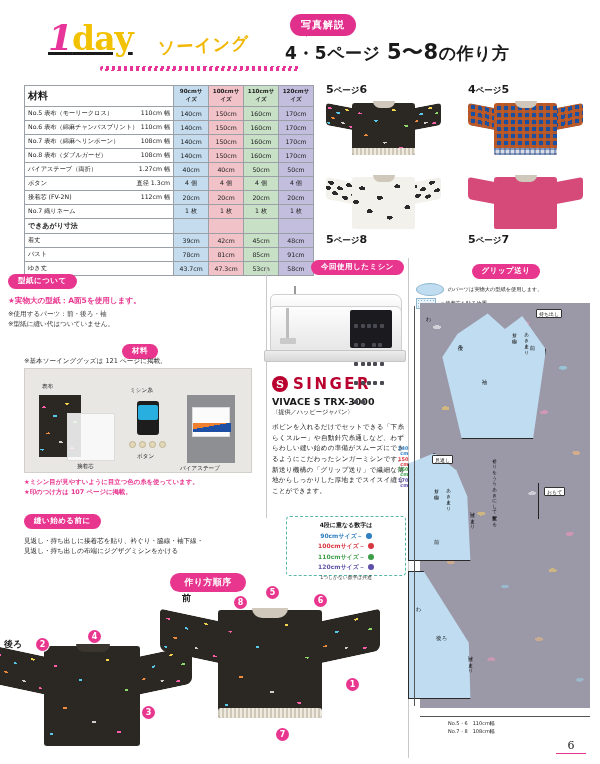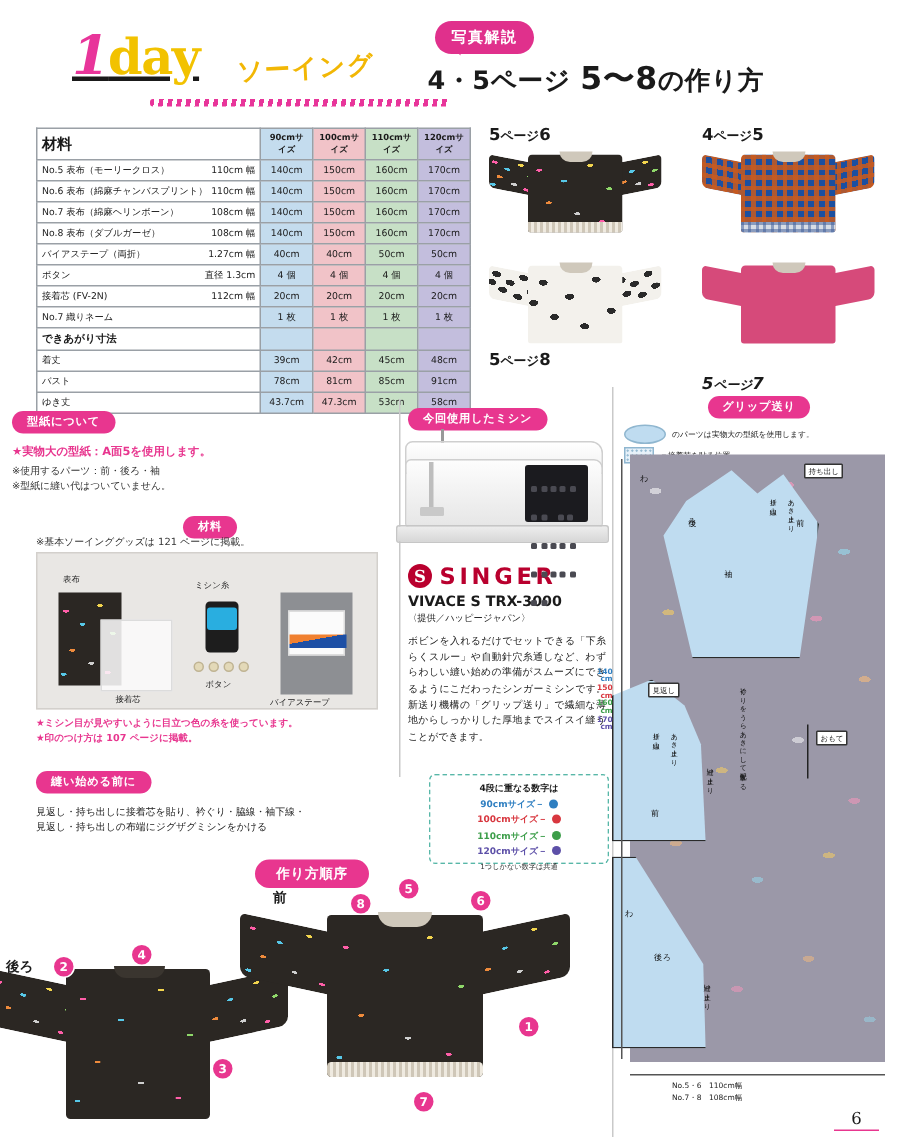--- a/index.html
+++ b/index.html
@@ -484,21 +484,21 @@
       </div>
     </div>
 
     <div class="ph" style="left:142px;top:88px;">
       <div class="shirt">
         <div class="sl-l p-pink"></div>
         <div class="sl-r p-pink"></div>
         <div class="body p-pink"></div>
         <div class="neck"></div>
       </div>
-      <div class="ph-cap" style="margin-top:18px;font-style:italic;">
+      <div class="ph-cap" style="margin-top:2px;">
         <span class="n">5</span><span>ページ</span><span class="n">7</span>
       </div>
     </div>
   </div>
 
   <div class="vdiv" style="left:266px; top:266px; height:252px;"></div>
   <div class="vdiv" style="left:408px; top:258px; height:500px;"></div>
 
   <div class="blk" style="left:8px; top:268px; width:232px;">
     <span class="pill">型紙について</span>
@@ -536,21 +536,21 @@
 
   <div class="blk txt-star" style="left:24px; top:478px; font-size:6.4px;">★ミシン目が見やすいように目立つ色の糸を使っています。</div>
   <div class="blk txt-star" style="left:24px; top:488px; font-size:6.4px;">★印のつけ方は 107 ページに掲載。</div>
 
   <div class="blk" style="left:24px; top:508px;">
     <span class="pill">縫い始める前に</span>
     <div class="txt-body" style="margin-top:7px;">見返し・持ち出しに接着芯を貼り、衿ぐり・脇線・袖下線・</div>
     <div class="txt-body">見返し・持ち出しの布端にジグザグミシンをかける</div>
   </div>
 
-  <div class="blk" style="left:272px; top:266px; width:132px; text-align:left;">
+  <div class="blk" style="left:272px; top:254px; width:132px; text-align:right;">
     <span class="pill">今回使用したミシン</span>
   </div>
 
   <div class="blk" style="left:264px; top:284px;">
     <div class="machine">
       <div class="mc-spoolpin"></div>
       <div class="mc-arm"></div>
       <div class="mc-body"></div>
       <div class="mc-needle"></div>
       <div class="mc-foot"></div>

